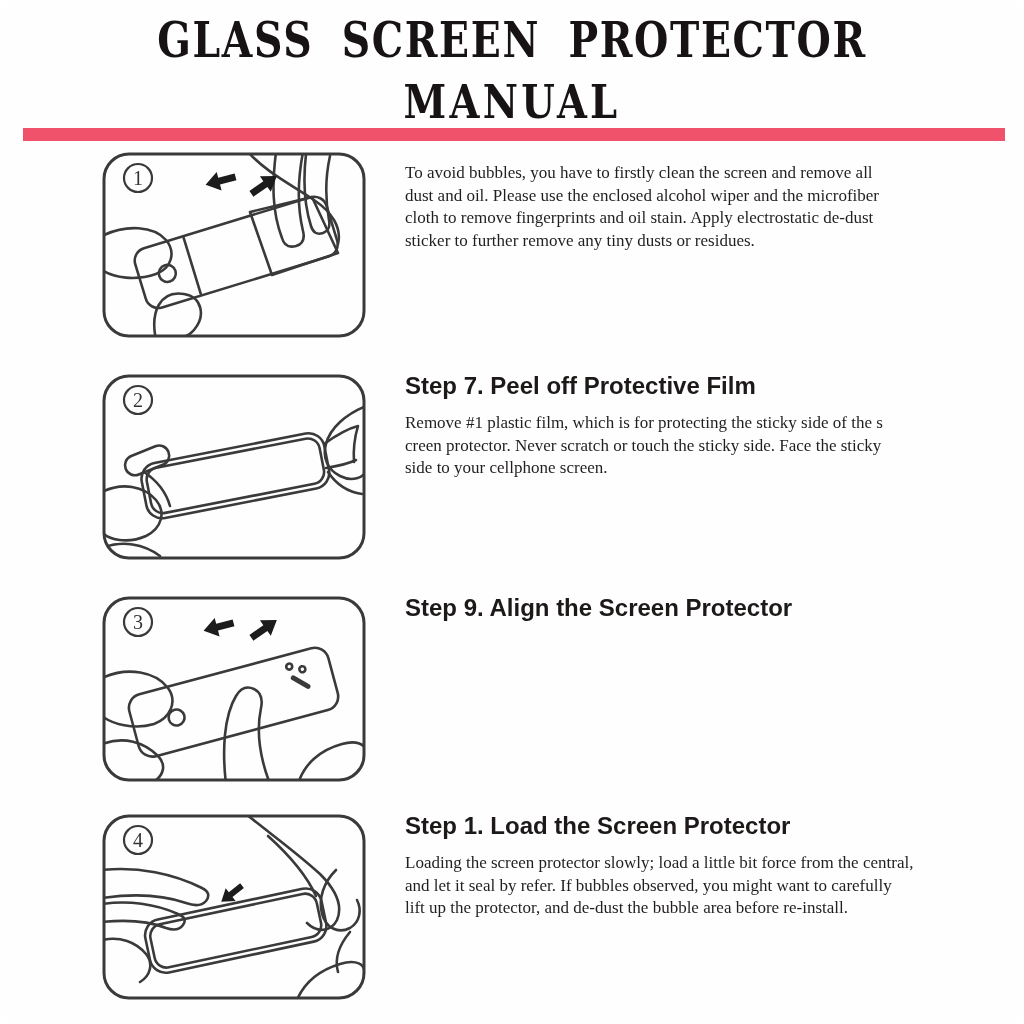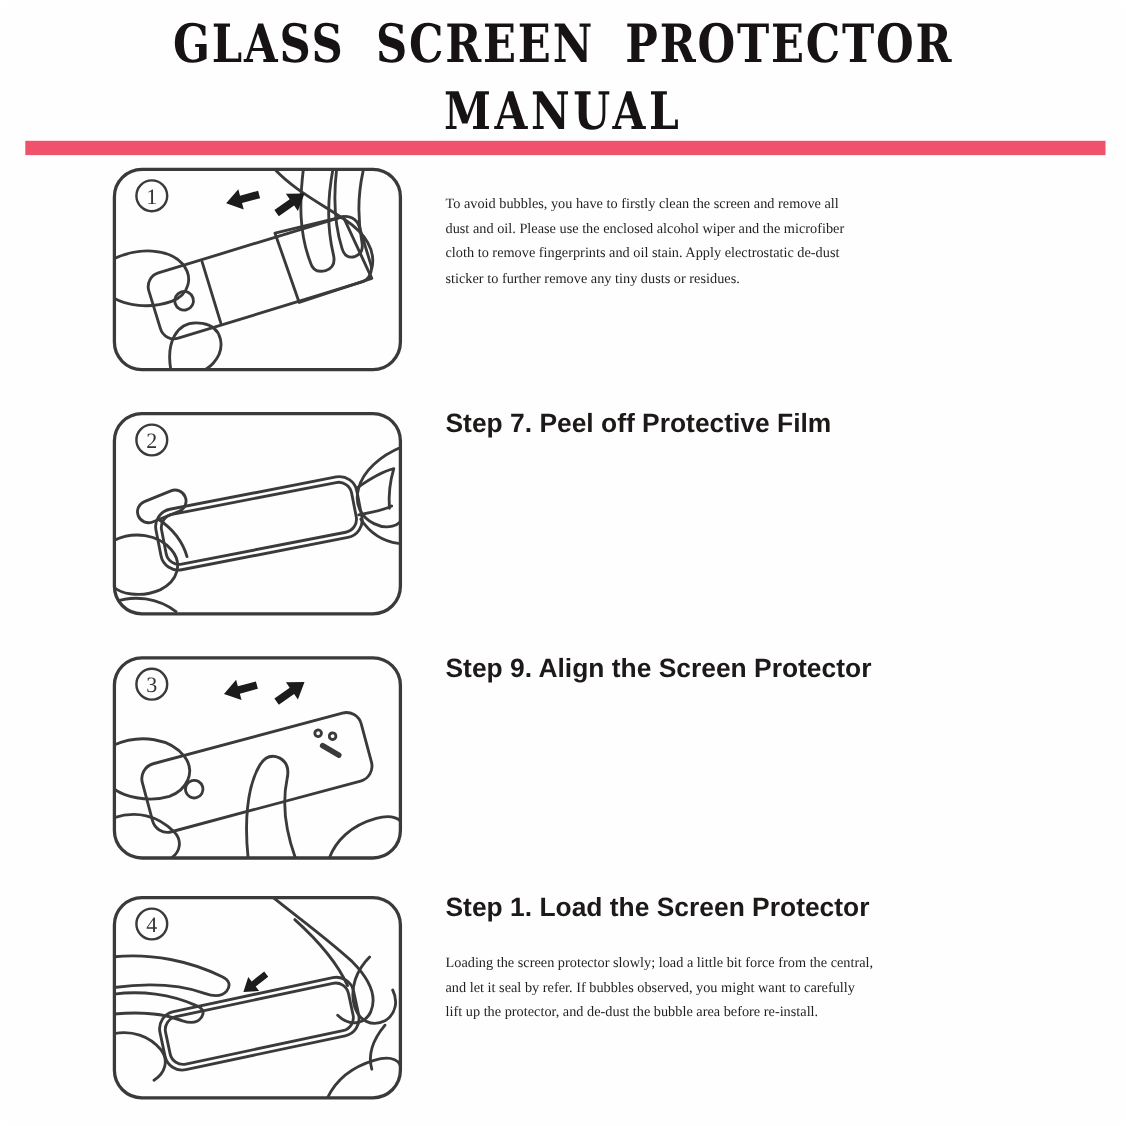--- a/index.html
+++ b/index.html
@@ -16,21 +16,21 @@
   .title-line2{position:absolute;top:76px;left:0;width:100%;font-size:47px;line-height:52px;
     letter-spacing:4px;}
   .accent-bar{position:absolute;left:23px;top:128px;width:982px;height:13px;background:#f0516b;}
   
   .step{position:absolute;left:100px;width:900px;display:flex;align-items:flex-start;}
   .s1{top:150px}.s2{top:372px}.s3{top:594px}.s4{top:812px}
   .illus{width:268px;height:190px;flex:none;}
   .text{margin-left:37px;width:640px;}
   .step-heading{margin:0;font-size:24px;line-height:28px;font-weight:700;color:#1d1919;
     font-family:"Liberation Sans",sans-serif;}
-  .step-body{margin:24px 0 0;font-family:"Liberation Serif",serif;font-size:13px;
+  .step-body{margin:12px 0 0;font-family:"Liberation Serif",serif;font-size:17px;
     line-height:22.5px;color:#211e1e;white-space:pre-line;}
   
   svg{display:block;}
   svg path,svg rect,svg line,svg circle{fill:none;stroke:#3a3a3a;stroke-width:2.6;
     stroke-linecap:round;stroke-linejoin:round;}
   svg .frame{stroke-width:3;}
   svg .numc{stroke-width:2.2;}
   svg .thick{stroke-width:5;}
   svg g.fill path{fill:#1c1c1c;stroke:none;}
   svg text{fill:#333;stroke:none;font-family:"Liberation Serif",serif;font-size:20px;
@@ -117,20 +117,23 @@
             <path d="M2,176 C22,168 44,172 60,184"></path>
             <path d="M44,100 C56,108 66,120 70,134"></path>
           </g>
         </g>
         <circle class="numc" cx="38" cy="28" r="14"></circle>
         <text x="38" y="35">2</text>
       </svg>
     </div>
     <div class="text">
       <h2 class="step-heading">Step 7. Peel off Protective Film</h2>
+      <p class="step-body">Remove #1 plastic film, which is for protecting the sticky side of the s
+creen protector. Never scratch or touch the sticky side. Face the sticky
+side to your cellphone screen.</p>
     </div>
   </section>
 
   <section class="step s3">
     <div class="illus">
       <svg viewBox="0 0 268 190" width="268" height="190">
         <defs>
             <clipPath id="c3">
               <rect x="4" y="4" width="260" height="182" rx="25"></rect>
             </clipPath>

